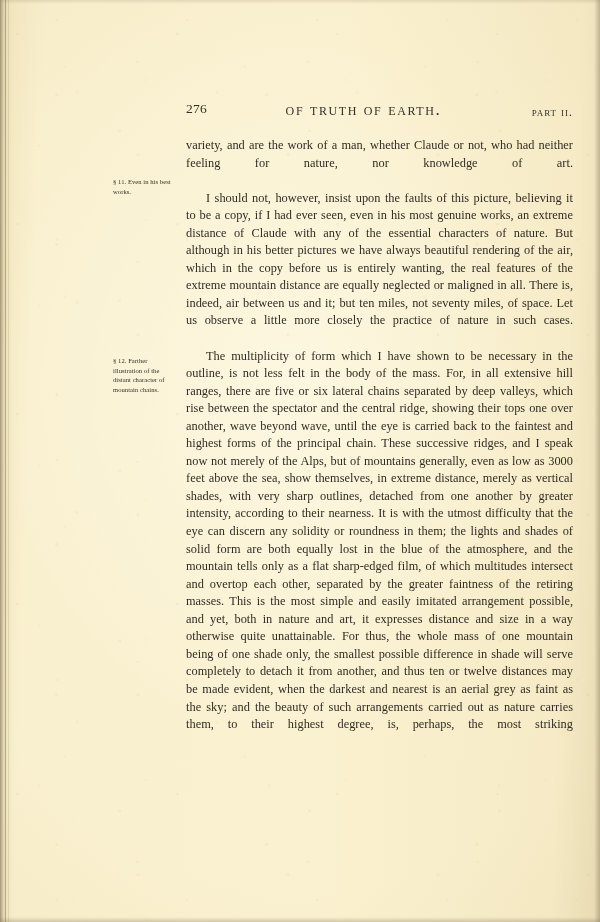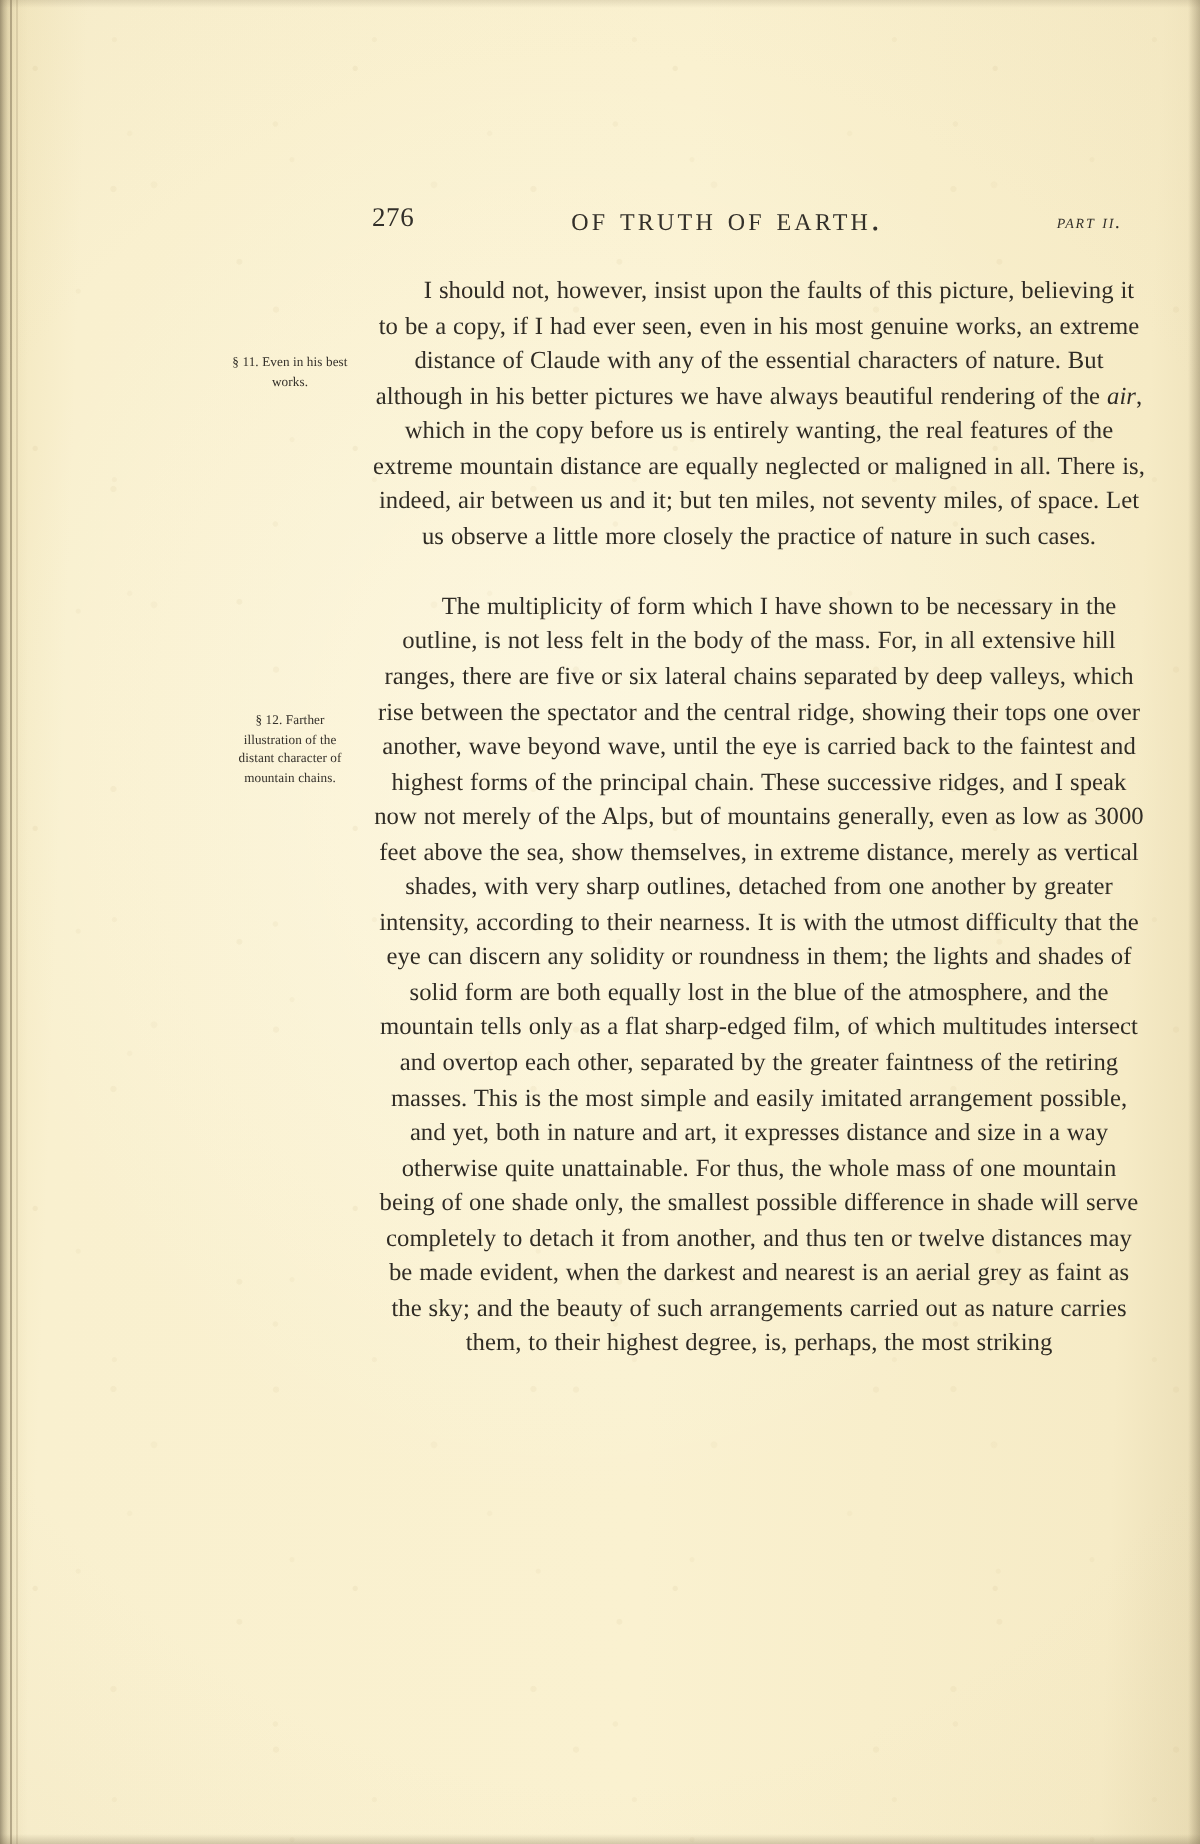--- a/index.html
+++ b/index.html
@@ -122,26 +122,25 @@
     left: 50%;
     top: 1px;
     transform: translateX(-50%) translateX(-16px);
     font-size: 17px;
     letter-spacing: 1.6px;
     font-variant: small-caps;
     text-transform: lowercase;
   }
   #head-part {
     position: absolute;
-    right: 12px; top: 3px;
-    font-size: 10px;
+    right: 0; top: 3px;
+    font-size: 13px;
     letter-spacing: 0.9px;
     font-variant: small-caps;
     text-transform: lowercase;
-    font-style: italic;
   }
 
   
   #text-column {
     position: absolute;
     top: 137px;
     left: 186px;
     width: 387px;
     color: #302c25;
     font-size: 12.35px;
@@ -152,21 +151,20 @@
     word-spacing: 0.35px;
   }
   #text-column p {
     margin: 0;
     text-indent: 0;
   }
   #text-column p.indented {
     text-indent: 20px;
   }
   #text-column .it {
-    font-style: italic;
   }
   
   #text-column p::after {
     content: "";
     display: inline-block;
     width: 100%;
   }
 
   
   .side-note {
@@ -178,21 +176,20 @@
     line-height: 9.5px;
     letter-spacing: 0.05px;
     text-align: left;
   }
   #side-note-11 { top: 177px; }
   #side-note-12 { top: 356px; }
 
   
   #page-scan .inked {
     text-rendering: optimizeLegibility;
-    text-align: center;
   }
 </style>
 </head>
 <body>
 
 <div id="page-scan">
 
   <div id="paper-grain"></div>
   <div id="gutter-shadow"></div>
   <div id="gutter-line"></div>
@@ -206,20 +203,21 @@
     <span id="head-title">OF TRUTH OF EARTH.</span>
     <span id="head-part">PART II.</span>
   </div>
 
   <div id="side-note-11" class="side-note inked">§ 11. Even in his best works.</div>
 
   <div id="side-note-12" class="side-note inked">§ 12. Farther illustration of the distant character of mountain chains.</div>
 
   <div id="text-column" class="inked">
 
+    <p><span>variety, and are the work of a man, whether Claude or not, who had neither feeling for nature, nor knowledge of art.</span></p>
 
     <p class="indented"><span>I should not, however, insist upon the faults of this picture, believing it to be a copy, if I had ever seen, even in his most genuine works, an extreme distance of Claude with any of the essential characters of nature. But although in his better pictures we have always beautiful rendering of the </span><span class="it">air</span><span>, which in the copy before us is entirely wanting, the real features of the extreme mountain distance are equally neglected or maligned in all. There is, indeed, air between us and it; but ten miles, not seventy miles, of space. Let us observe a little more closely the practice of nature in such cases.</span></p>
 
     <p class="indented"><span>The multiplicity of form which I have shown to be necessary in the outline, is not less felt in the body of the mass. For, in all extensive hill ranges, there are five or six lateral chains separated by deep valleys, which rise between the spectator and the central ridge, showing their tops one over another, wave beyond wave, until the eye is carried back to the faintest and highest forms of the principal chain. These successive ridges, and I speak now not merely of the Alps, but of mountains generally, even as low as 3000 feet above the sea, show themselves, in extreme distance, merely as vertical shades, with very sharp outlines, detached from one another by greater intensity, according to their nearness. It is with the utmost difficulty that the eye can discern any solidity or roundness in them; the lights and shades of solid form are both equally lost in the blue of the atmosphere, and the mountain tells only as a flat sharp-edged film, of which multitudes intersect and overtop each other, separated by the greater faintness of the retiring masses. This is the most simple and easily imitated arrangement possible, and yet, both in nature and art, it expresses distance and size in a way otherwise quite unattainable. For thus, the whole mass of one mountain being of one shade only, the smallest possible difference in shade will serve completely to detach it from another, and thus ten or twelve distances may be made evident, when the darkest and nearest is an aerial grey as faint as the sky; and the beauty of such arrangements carried out as nature carries them, to their highest degree, is, perhaps, the most striking</span></p>
 
   </div>
 
 </div>
 
 </body></html>

